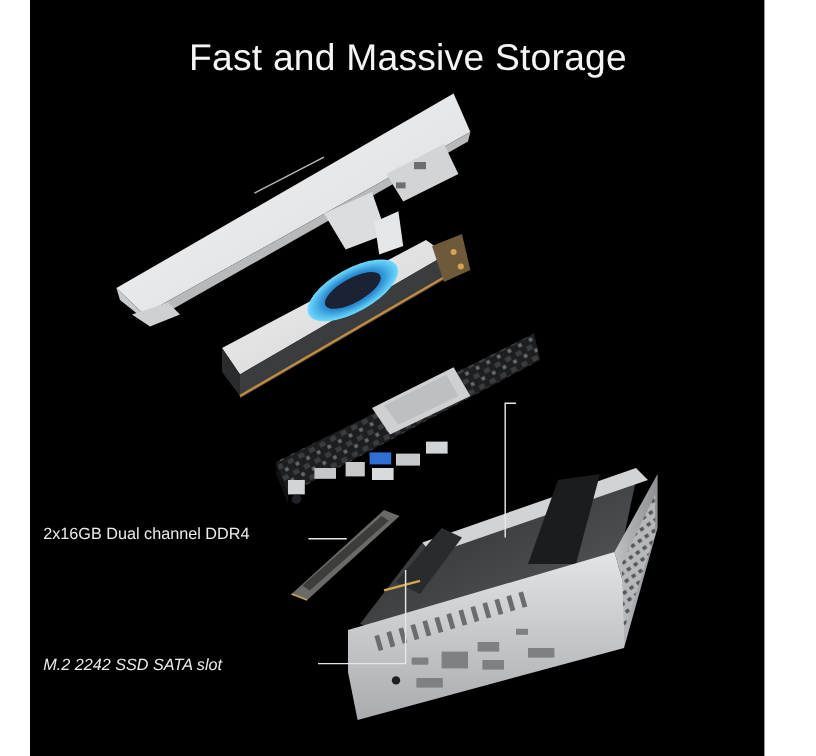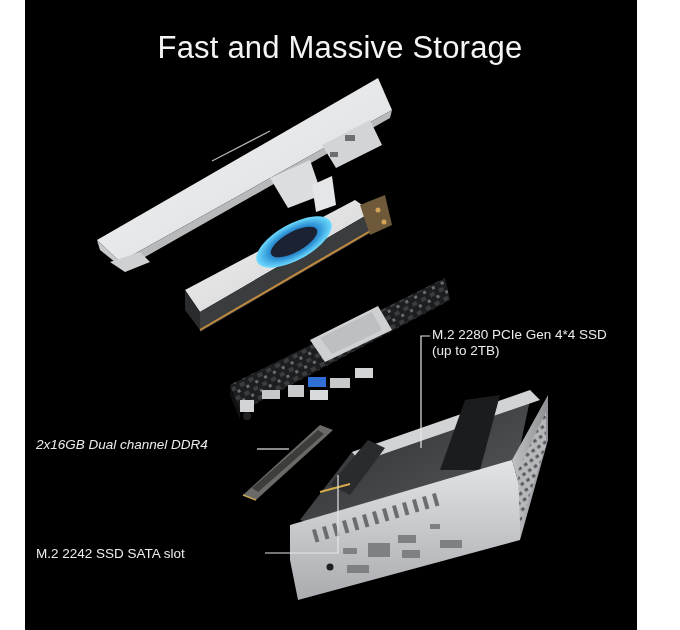--- a/index.html
+++ b/index.html
@@ -16,22 +16,22 @@
       position: absolute; left: 0; top: 30px; width: 630px; text-align: center;
       color: #f5f5f5; font-size: 31px; letter-spacing: 0.2px; font-weight: 400;
     }
     .art { position: absolute; left: 0; top: 0; }
     .label {
       position: absolute; color: #ececec; font-size: 13.5px; line-height: 16px;
       white-space: nowrap;
     }
     .label div { display: block; }
     #lbl-pcie { left: 407px; top: 327px; }
-    #lbl-ddr { left: 11px; top: 437px; font-style: italic; }
-    #lbl-sata { left: 11px; top: 546px; }
+    #lbl-ddr { left: 11px; top: 437px; }
+    #lbl-sata { left: 11px; top: 546px; font-style: italic; }
   </style>
 </head>
 <body>
 
 <div class="panel">
   <div class="title">Fast and Massive Storage</div>
 
   <svg class="art" width="630" height="630" viewBox="25 0 630 630">
     <defs>
       <linearGradient id="lidTop" x1="0" y1="0" x2="1" y2="1">
@@ -159,24 +159,20 @@
       <circle cx="330" cy="567" r="3.5" fill="#1e1f21"></circle>
     </g>
 
     <g stroke="#e6e6e6" stroke-width="1.2" fill="none">
       <polyline points="430,336 421,336 421,448"></polyline>
       <line x1="257" y1="449" x2="289" y2="449"></line>
       <polyline points="265,553 338,553 338,475"></polyline>
     </g>
   </svg>
 
-  <div class="label" id="lbl-pcie">
-    <div>M.2 2280 PCIe Gen 4*4 SSD</div>
-    <div>(up to 2TB)</div>
-  </div>
 
   <div class="label" id="lbl-ddr">
     <div>2x16GB Dual channel DDR4</div>
   </div>
 
   <div class="label" id="lbl-sata">
     <div>M.2 2242 SSD SATA slot</div>
   </div>
 </div>
 

